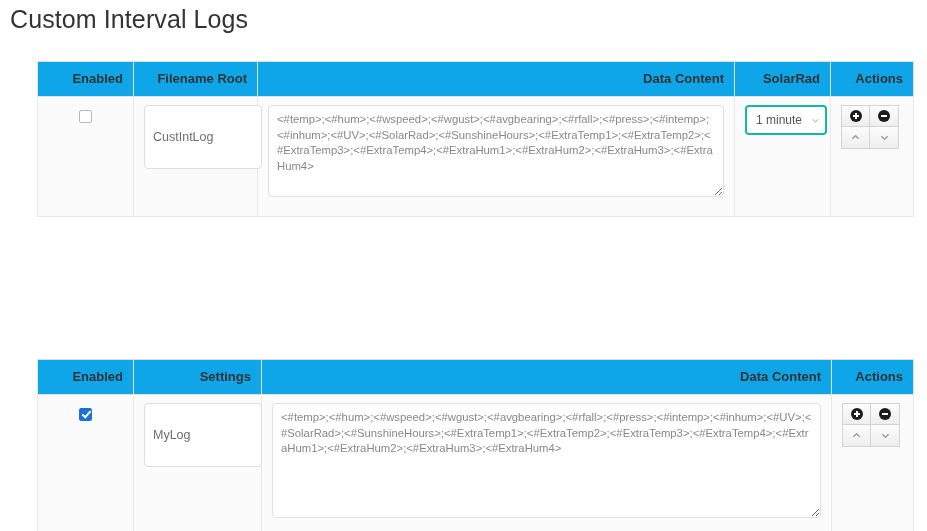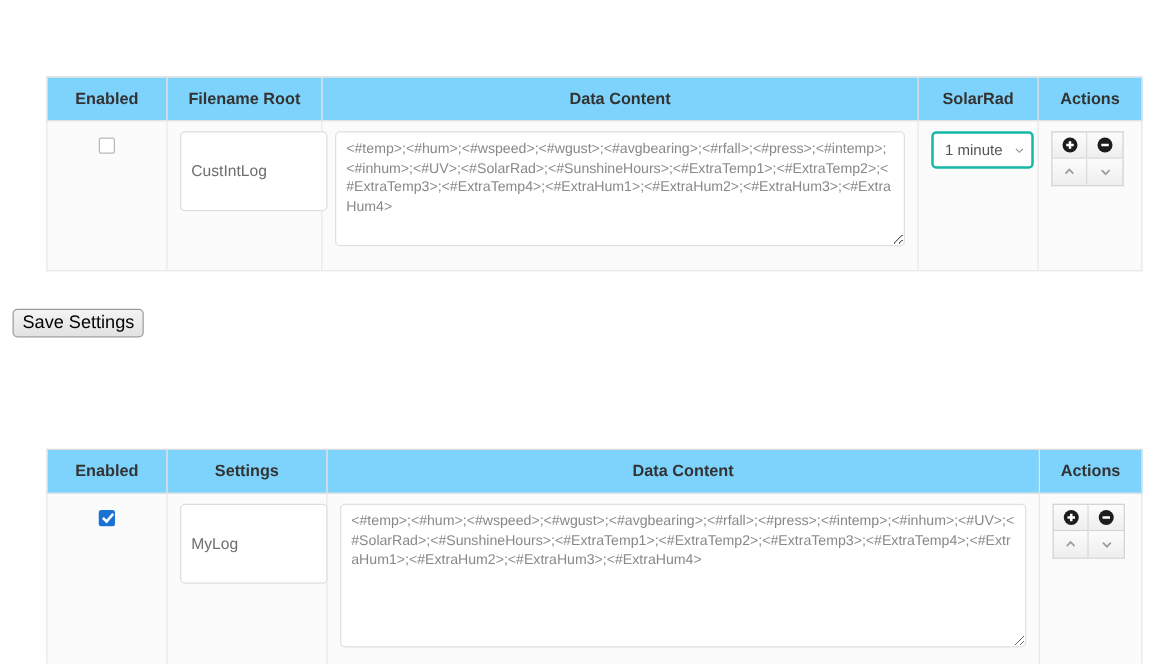--- a/index.html
+++ b/index.html
@@ -32,26 +32,26 @@
     position: absolute;
     border-collapse: collapse;
     background: #ffffff;
     font-size: 12.5px;
     table-layout: fixed;
   }
   #table-interval { left: 37px; top: 61px; width: 876px; }
   #table-daily    { left: 37px; top: 359px; width: 876px; }
 
   .log-table th {
-    text-align: center;
+    text-align: right;
     font-weight: bold;
     font-size: 13px;
     color: #333333;
     padding: 9px 10px 10px 10px;
-    background: #7dd3fc;
+    background: #0ea5e9;
     border: 1px solid #e2e2e2;
     border-top: 1px solid #dcdcdc;
     vertical-align: middle;
     white-space: nowrap;
   }
   .log-table td {
     background: #fbfbfb;
     border: 1px solid #e8e8e8;
     padding: 8px 10px;
     vertical-align: top;
@@ -203,20 +203,21 @@
     border: 1px solid #9a9a9a;
     border-radius: 4px;
     cursor: pointer;
   }
 </style>
 </head>
 <body>
 
 <div class="page">
 
+  <h2 class="section-title" id="title-interval">Custom Interval Logs</h2>
 
   <table class="log-table" id="table-interval">
     <colgroup>
       <col style="width:96px">
       <col style="width:124px">
       <col style="width:477px">
       <col style="width:96px">
       <col style="width:83px">
     </colgroup>
     <thead>
@@ -273,21 +274,20 @@
               <svg class="chev" viewBox="0 0 10 10">
                 <path d="M1.5 3.5 L5 7 L8.5 3.5" fill="none" stroke="#9e9e9e" stroke-width="1.6"></path>
               </svg>
             </button>
           </div>
         </td>
       </tr>
     </tbody>
   </table>
 
-  <button id="save-settings-button">Save Settings</button>
 
 
   <table class="log-table" id="table-daily">
     <colgroup>
       <col style="width:96px">
       <col style="width:128px">
       <col style="width:570px">
       <col style="width:82px">
     </colgroup>
     <thead>

